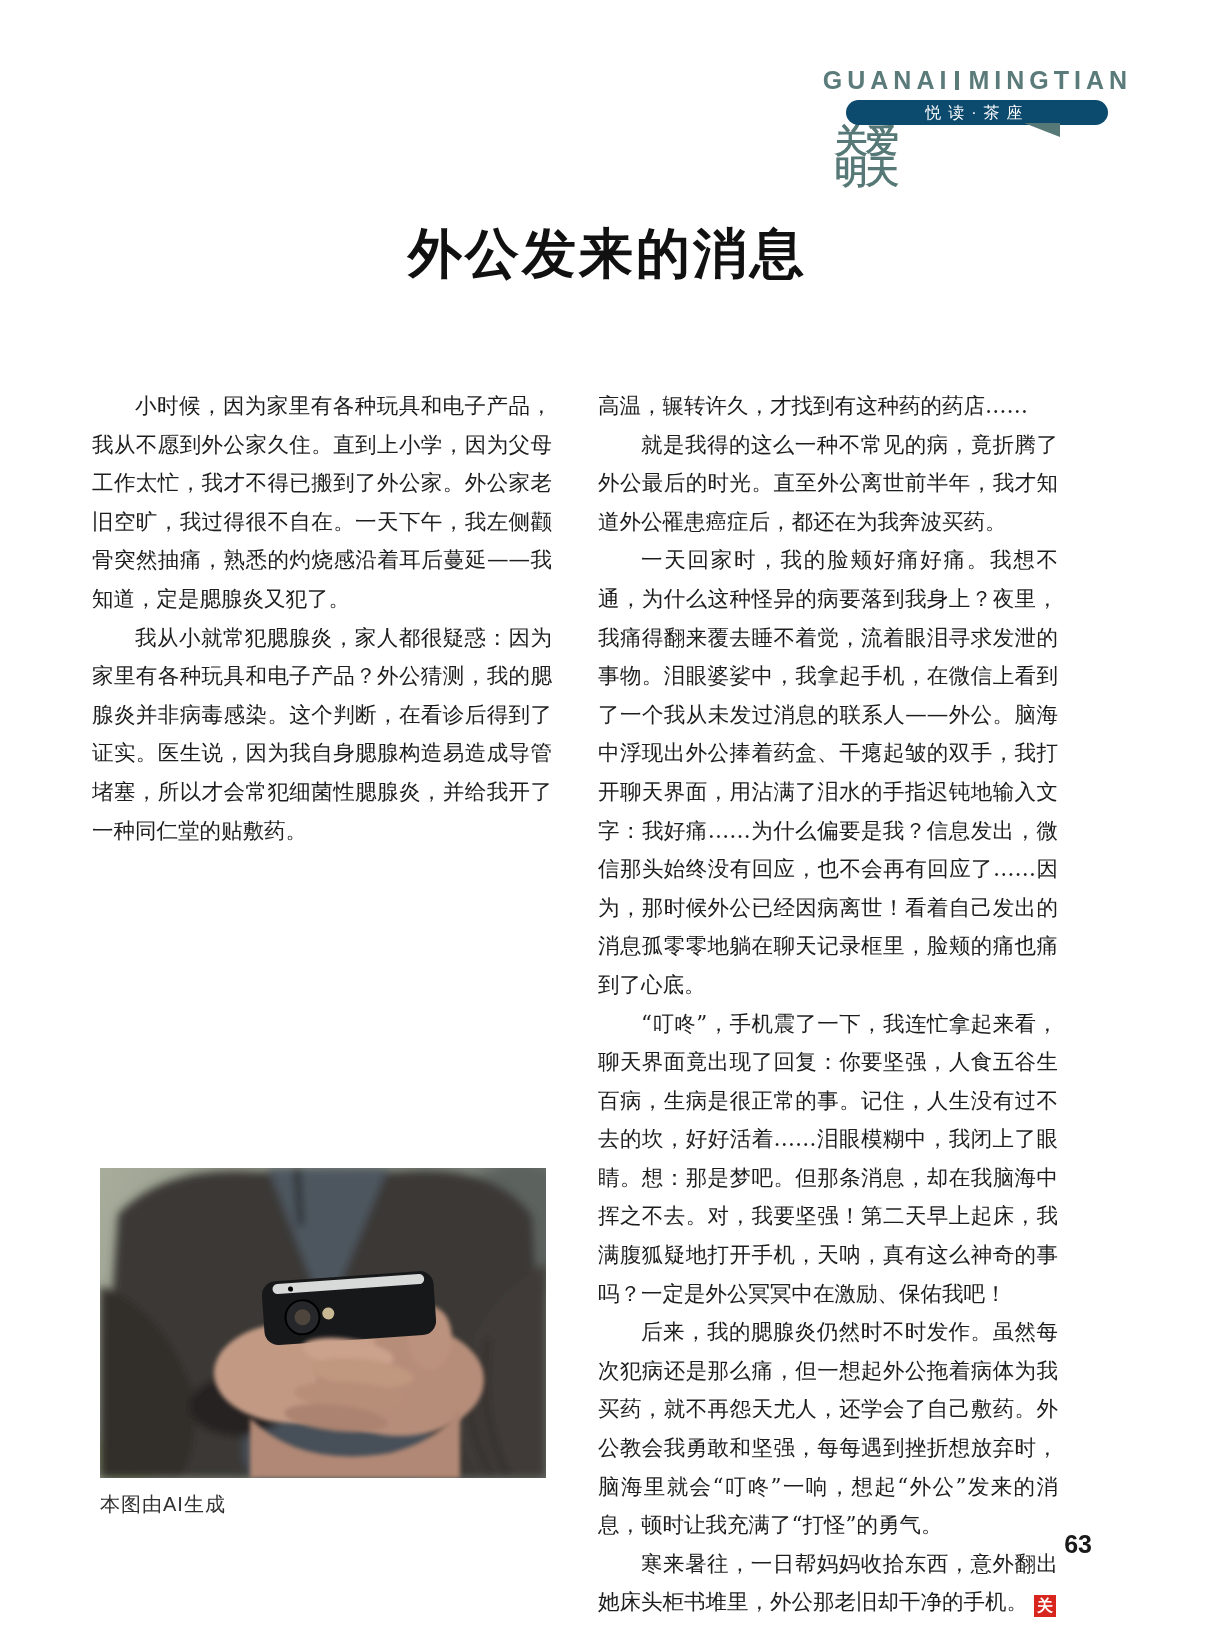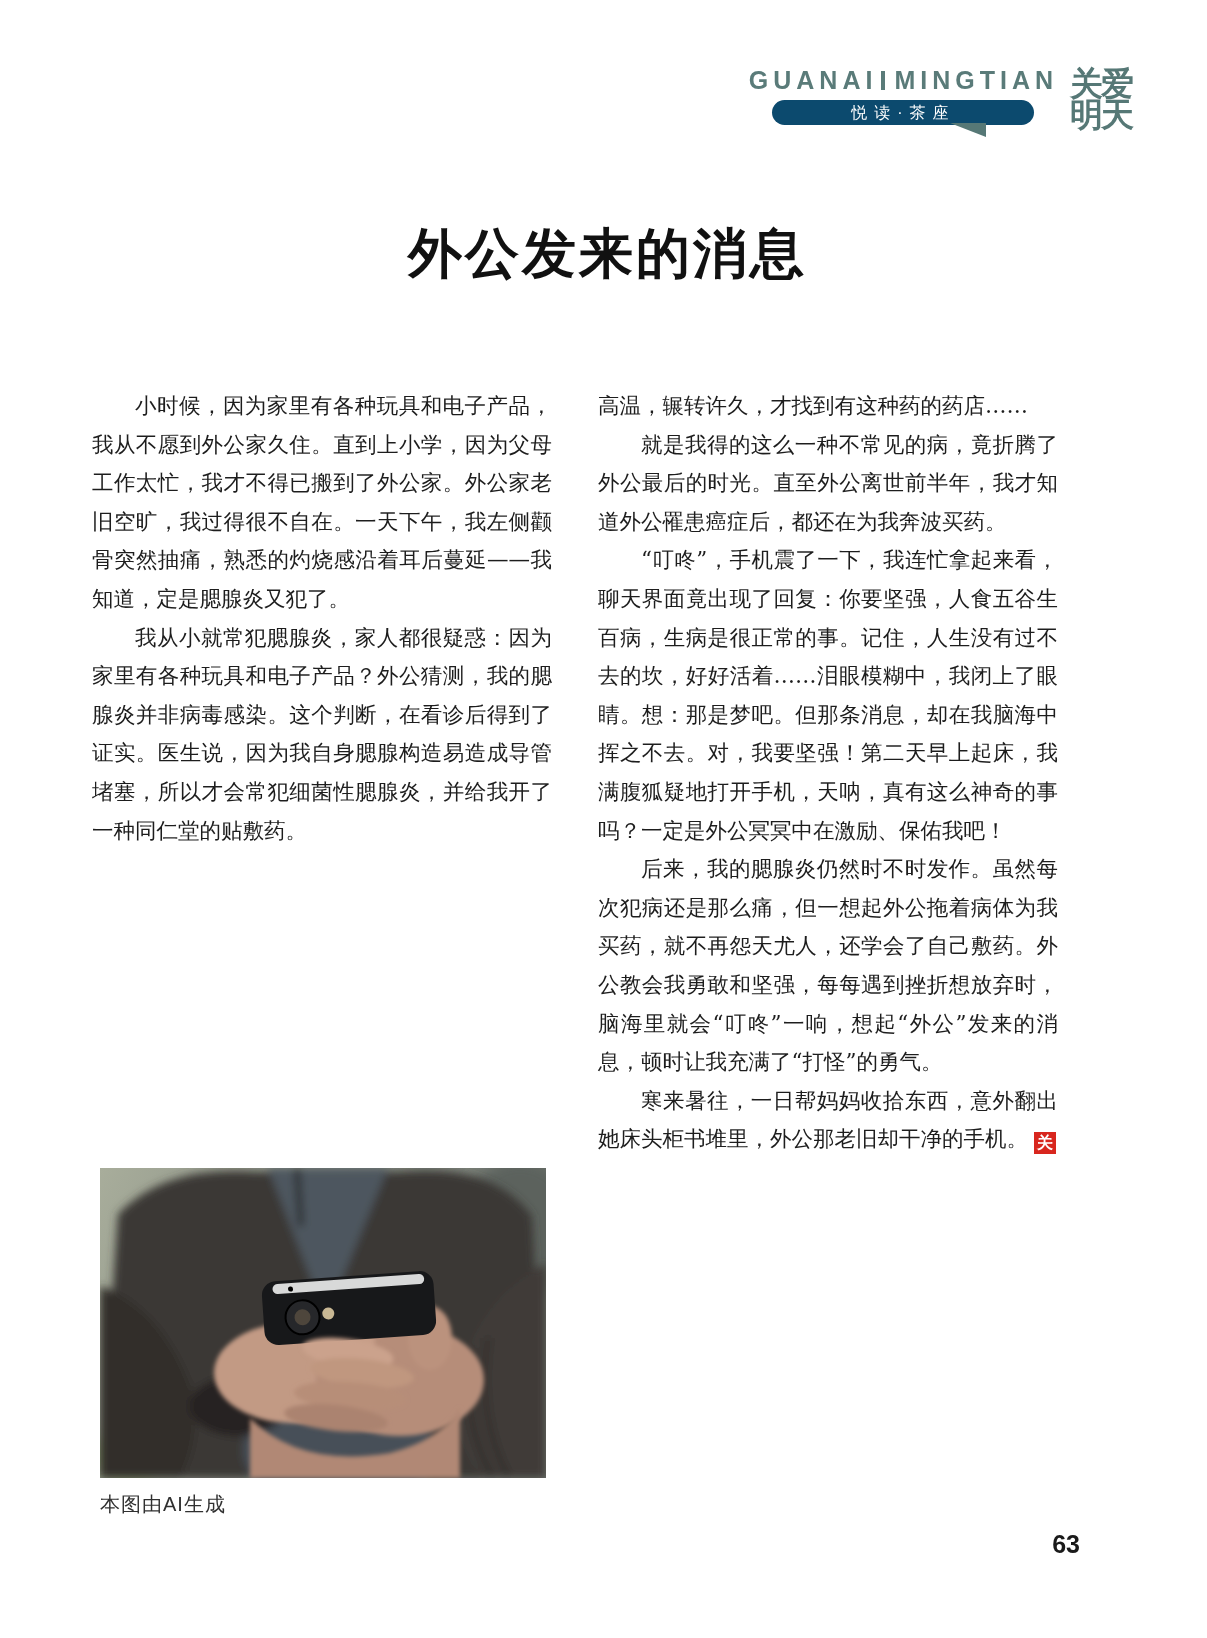--- a/index.html
+++ b/index.html
@@ -3,21 +3,21 @@
 <meta charset="utf-8">
 <style>
   html,body { margin:0; padding:0; background:#e8e8e8; }
   .page {
     position:relative; width:1207px; height:1638px; background:#ffffff;
     margin:0 auto; overflow:hidden;
     font-family:"DejaVu Serif","Liberation Serif",serif;
   }
 
   
-  .header { position:absolute; top:68px; right:75px; display:flex; align-items:flex-start; }
+  .header { position:absolute; top:68px; right:75px; display:flex; align-items:flex-start;flex-direction:column; }
   .brand { display:flex; flex-direction:column; align-items:center; }
   .brand-en {
     display:flex; align-items:center; color:#5a7b79;
     font-family:"Liberation Sans","DejaVu Sans",sans-serif;
     font-size:25px; font-weight:600; letter-spacing:5px; line-height:25px;
   }
   .brand-divider { display:inline-block; width:4px; height:19px; background:#5a7b79; margin:0 9px 0 4px; }
   .tab-pill {
     position:relative; margin-top:7px; width:262px; height:25px;
     background:#0c4a6e; border-radius:13px;
@@ -68,21 +68,21 @@
   .figure { position:absolute; top:1168px; left:100px; width:446px; }
   .photo { display:block; width:446px; height:310px; }
   .caption {
     margin-top:13px;
     font-family:"Liberation Sans","DejaVu Sans",sans-serif;
     font-size:20px; color:#303030; letter-spacing:1px;
   }
 
   
   .page-number {
-    position:absolute; top:1530px; right:127px;
+    position:absolute; top:1530px; right:115px;
     font-family:"Liberation Sans","DejaVu Sans",sans-serif;
     font-size:25px; font-weight:bold; color:#1a1a1a;
   }
 </style>
 </head>
 <body>
 
 <div class="page">
 
   <div class="header">
@@ -106,20 +106,21 @@
   <div class="title">外公发来的消息</div>
 
   <div class="columns">
     <div class="col left">
       <p class="para indent">小时候，因为家里有各种玩具和电子产品，我从不愿到外公家久住。直到上小学，因为父母工作太忙，我才不得已搬到了外公家。外公家老旧空旷，我过得很不自在。一天下午，我左侧颧骨突然抽痛，熟悉的灼烧感沿着耳后蔓延——我知道，定是腮腺炎又犯了。</p>
       <p class="para indent">我从小就常犯腮腺炎，家人都很疑惑：因为家里有各种玩具和电子产品？外公猜测，我的腮腺炎并非病毒感染。这个判断，在看诊后得到了证实。医生说，因为我自身腮腺构造易造成导管堵塞，所以才会常犯细菌性腮腺炎，并给我开了一种同仁堂的贴敷药。</p>
     </div>
     <div class="col right">
       <p class="para">高温，辗转许久，才找到有这种药的药店……</p>
       <p class="para indent">就是我得的这么一种不常见的病，竟折腾了外公最后的时光。直至外公离世前半年，我才知道外公罹患癌症后，都还在为我奔波买药。</p>
+      <p class="para indent">一天回家时，我的脸颊好痛好痛。我想不通，为什么这种怪异的病要落到我身上？夜里，我痛得翻来覆去睡不着觉，流着眼泪寻求发泄的事物。泪眼婆娑中，我拿起手机，在微信上看到了一个我从未发过消息的联系人——外公。脑海中浮现出外公捧着药盒、干瘪起皱的双手，我打开聊天界面，用沾满了泪水的手指迟钝地输入文字：我好痛……为什么偏要是我？信息发出，微信那头始终没有回应，也不会再有回应了……因为，那时候外公已经因病离世！看着自己发出的消息孤零零地躺在聊天记录框里，脸颊的痛也痛到了心底。</p>
       <p class="para indent">“叮咚”，手机震了一下，我连忙拿起来看，聊天界面竟出现了回复：你要坚强，人食五谷生百病，生病是很正常的事。记住，人生没有过不去的坎，好好活着……泪眼模糊中，我闭上了眼睛。想：那是梦吧。但那条消息，却在我脑海中挥之不去。对，我要坚强！第二天早上起床，我满腹狐疑地打开手机，天呐，真有这么神奇的事吗？一定是外公冥冥中在激励、保佑我吧！</p>
       <p class="para indent">后来，我的腮腺炎仍然时不时发作。虽然每次犯病还是那么痛，但一想起外公拖着病体为我买药，就不再怨天尤人，还学会了自己敷药。外公教会我勇敢和坚强，每每遇到挫折想放弃时，脑海里就会“叮咚”一响，想起“外公”发来的消息，顿时让我充满了“打怪”的勇气。</p>
       <p class="para indent"><span>寒来暑往，一日帮妈妈收拾东西，意外翻出她床头柜书堆里，外公那老旧却干净的手机。</span><span class="end-mark">关</span></p>
     </div>
   </div>
 
   <div class="figure">
     <svg class="photo" viewBox="0 0 446 310" xmlns="http://www.w3.org/2000/svg">
       <defs>
         <linearGradient id="bgGrad" x1="0" y1="0" x2="1" y2="0.3">

